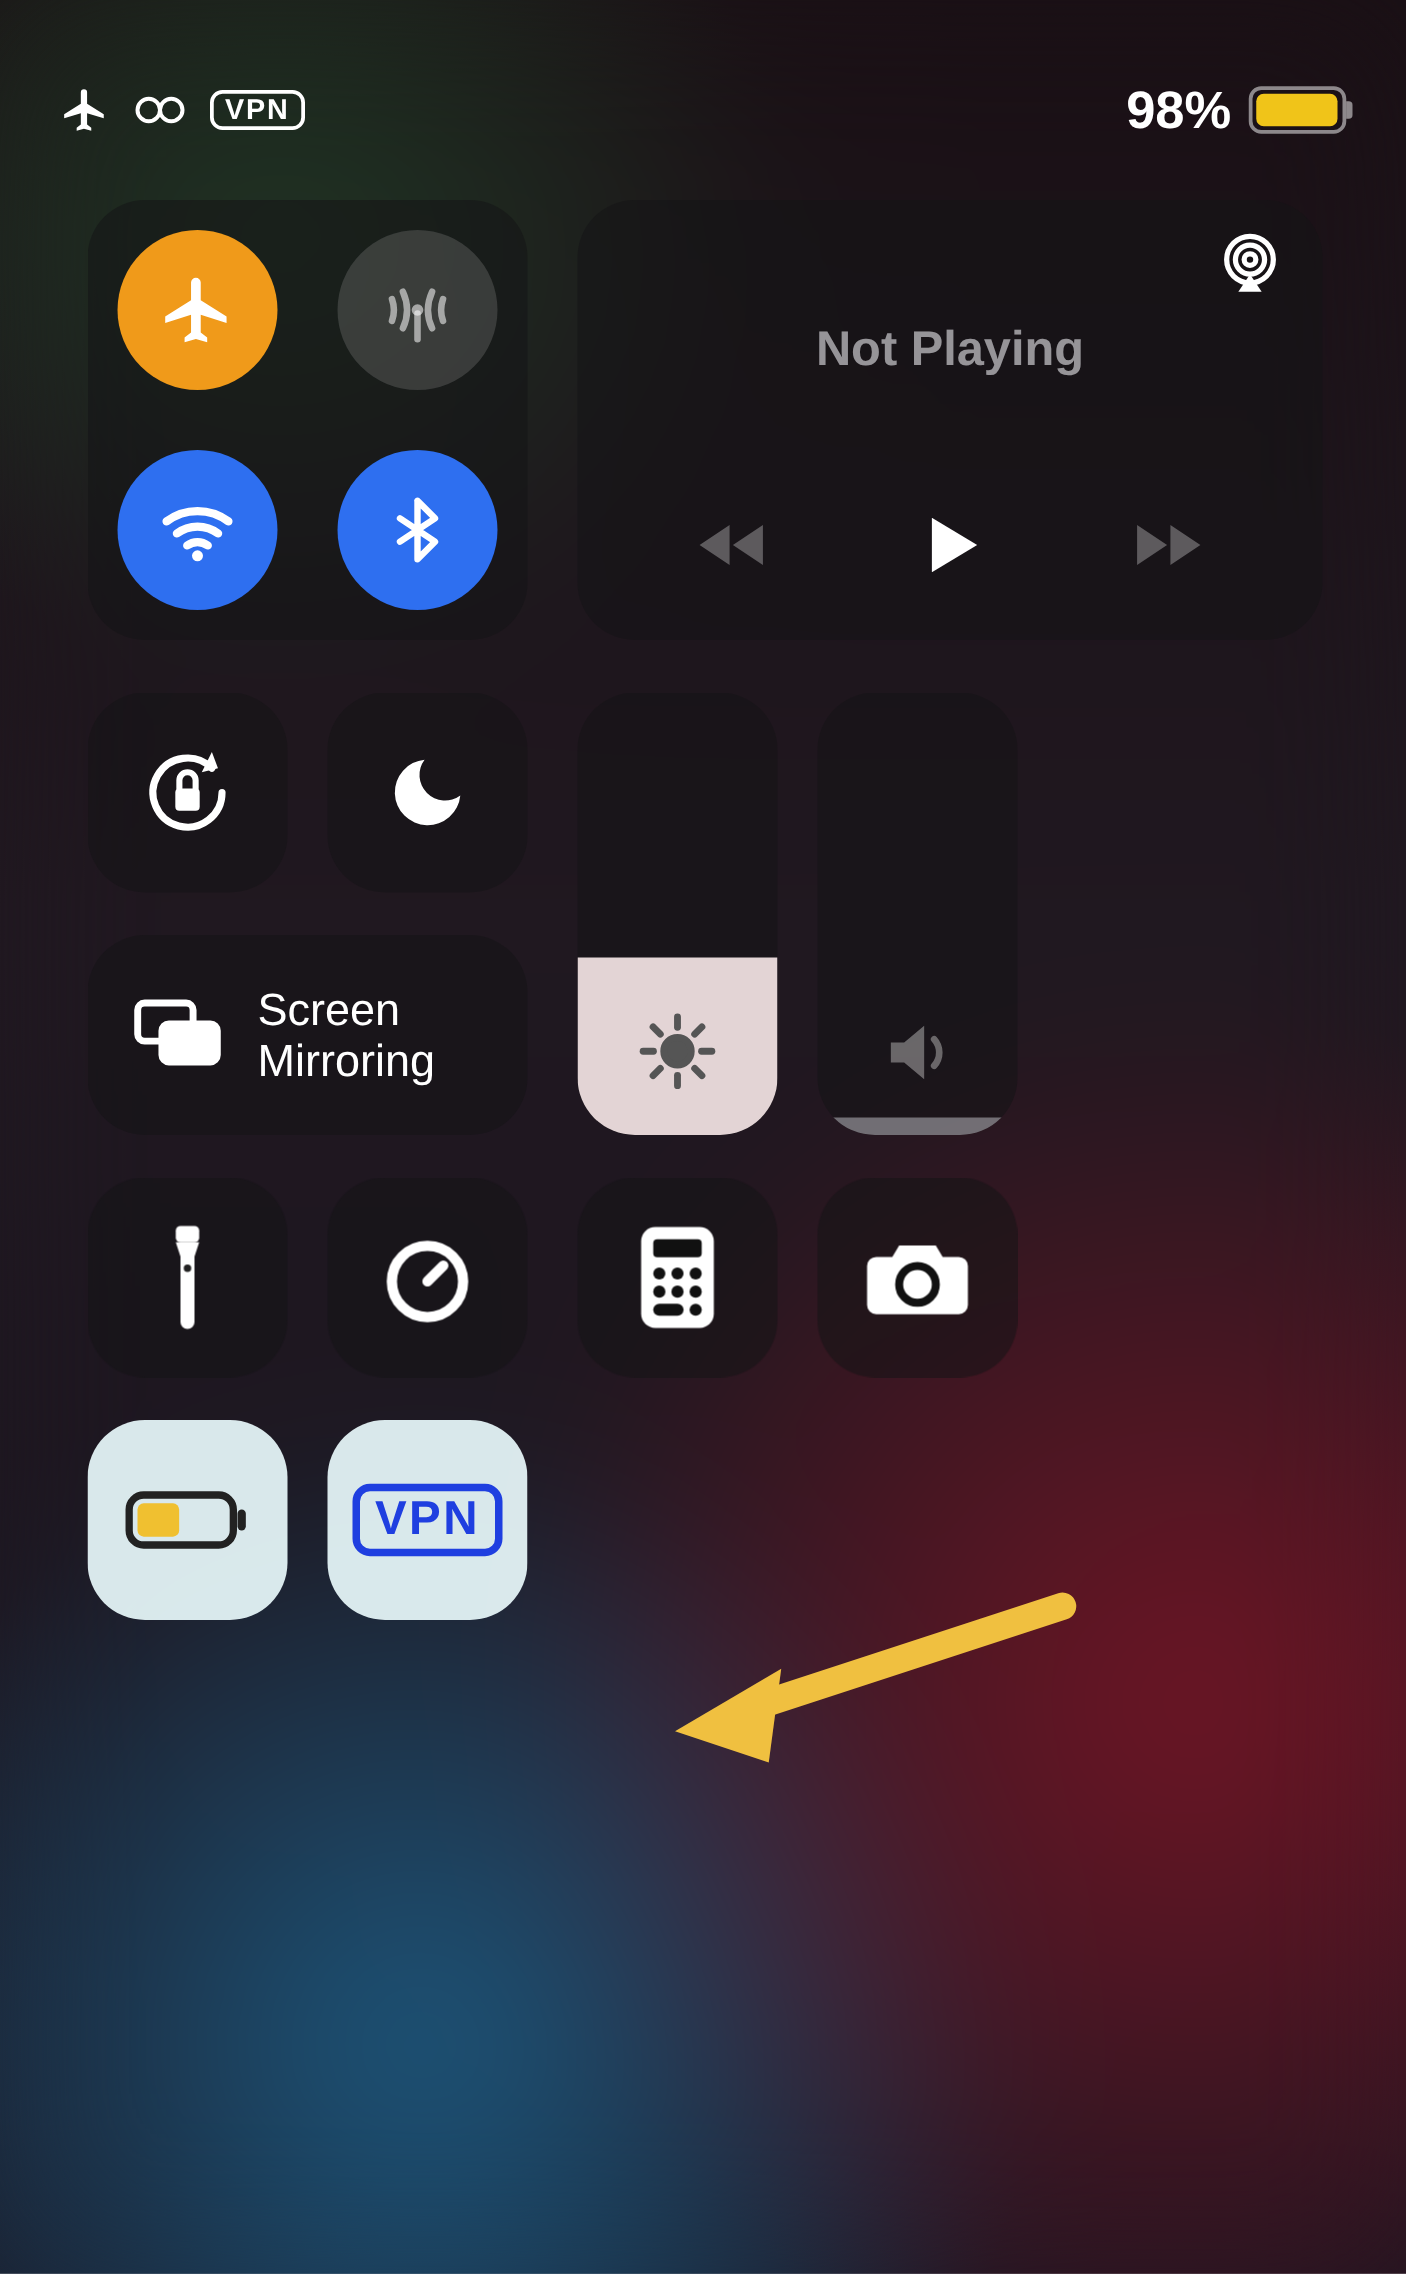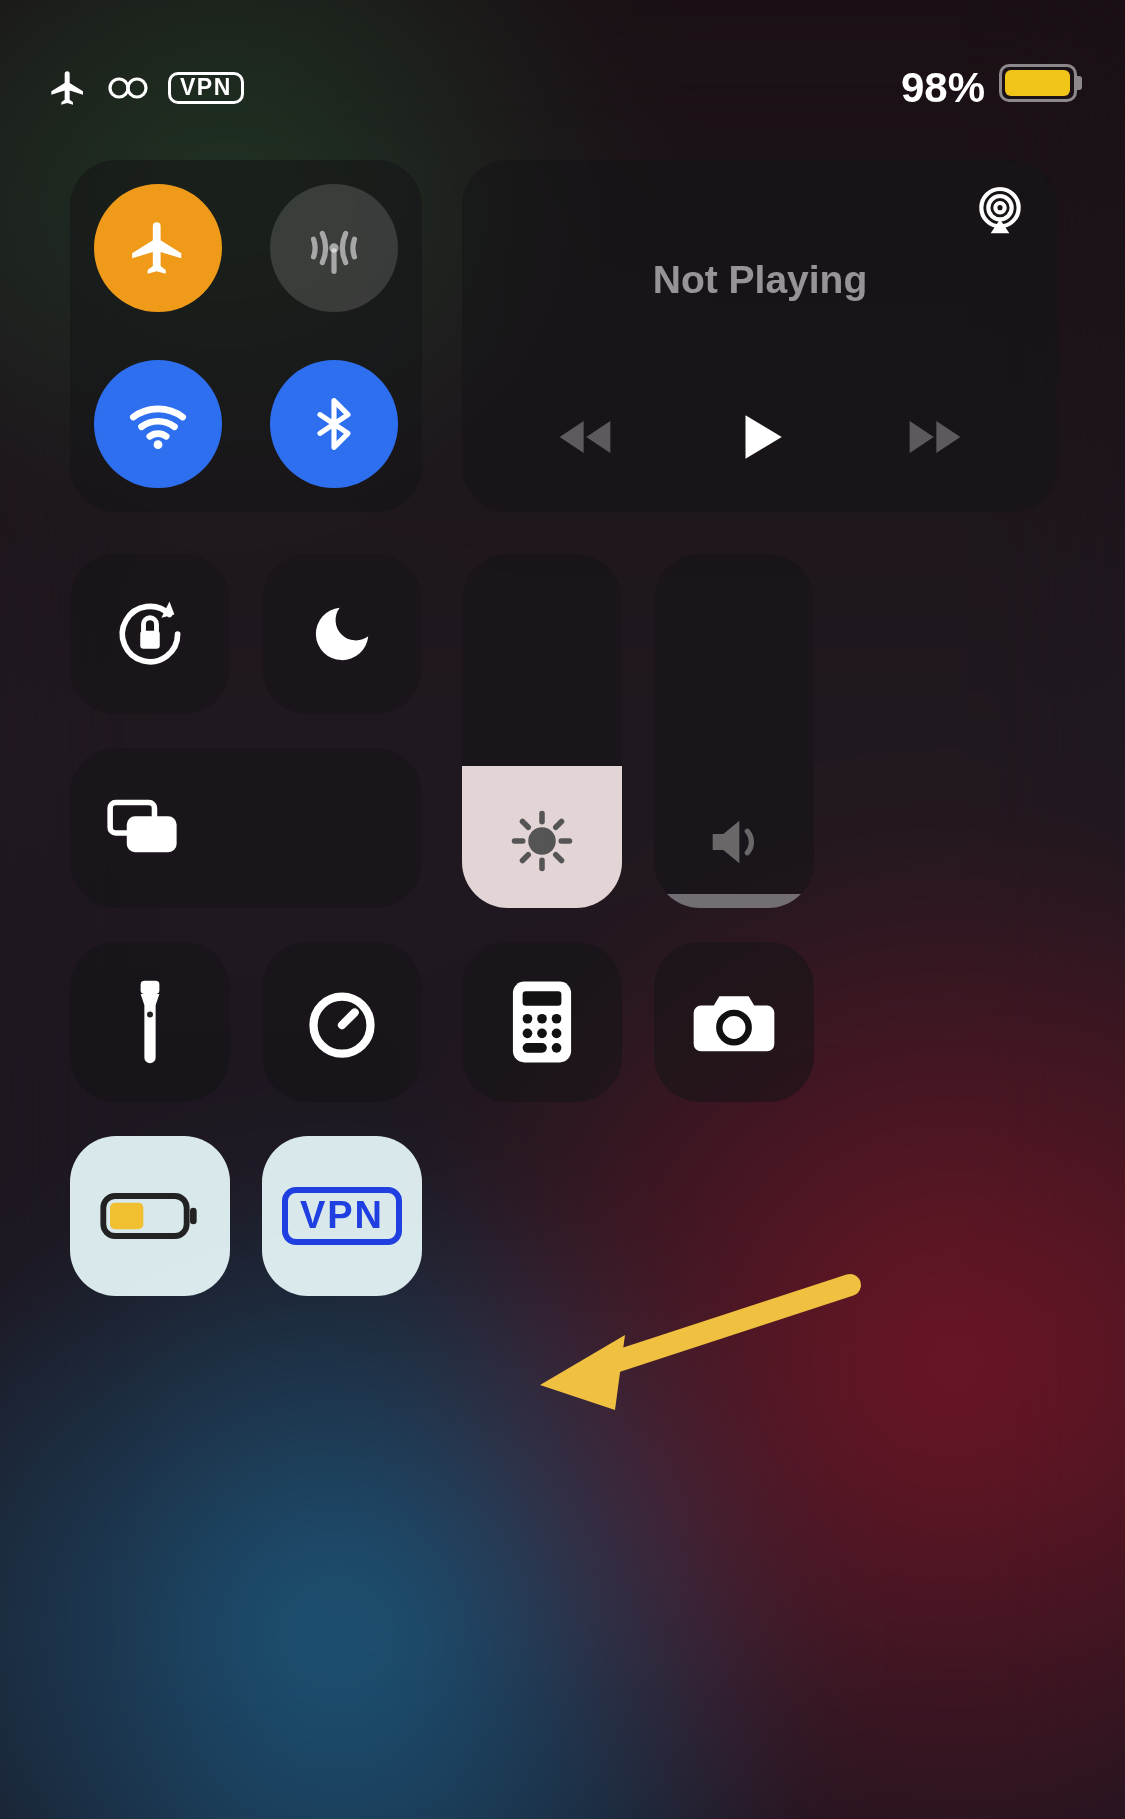--- a/index.html
+++ b/index.html
@@ -11,21 +11,21 @@
       radial-gradient(700px 700px at 30% 90%, rgba(30,140,200,0.55), transparent 70%),
       radial-gradient(600px 500px at 20% 10%, rgba(40,120,60,0.35), transparent 70%),
       linear-gradient(180deg, #1a1015 0%, #201820 40%, #1a1520 100%);
     color: #fff;
   }
   .blur-layer { position:absolute; inset:0; backdrop-filter: blur(60px); }
 
   
   .status { position:absolute; top:58px; left:0; right:0; height:60px; display:flex; align-items:center; padding:0 48px; }
   .status-left { display:flex; align-items:center; gap:18px; }
-  .status-right { margin-left:auto; display:flex; align-items:flex-start; gap:14px; }
+  .status-right { margin-left:auto; display:flex; align-items:center; gap:14px; }
   .status svg { display:block; }
   .battery-pct { font-size:42px; font-weight:600; }
 
   .battery-shell { width:78px; height:38px; border:3px solid rgba(255,255,255,0.5); border-radius:10px; position:relative; display:flex; align-items:center; padding:3px; }
   .battery-shell::after { content:""; position:absolute; right:-8px; top:50%; transform:translateY(-50%); width:5px; height:14px; background:rgba(255,255,255,0.5); border-radius:0 3px 3px 0; }
   .battery-fill { height:100%; border-radius:6px; }
 
   
   .cc { position:absolute; top:160px; left:70px; right:70px; }
   .tile { background: rgba(20,20,22,0.55); border-radius:46px; }
@@ -176,20 +176,24 @@
       </svg>
   </div>
 
   <div class="tile mirror">
     <span>
       <svg width="72" height="58" viewBox="0 0 52 40" fill="none" stroke="#fff" stroke-width="4" stroke-linejoin="round">
           <rect x="3" y="3" width="32" height="22" rx="4"></rect>
           <rect x="17" y="15" width="32" height="22" rx="4" fill="#fff"></rect>
         </svg>
     </span>
+    <div class="mirror-label">
+      <div>Screen</div>
+      <div>Mirroring</div>
+    </div>
   </div>
 
   <div class="slider brightness">
     <div class="fill" id="bright-fill" style="height: 40%;"></div>
     <div class="icon-wrap">
       <svg width="66" height="66" viewBox="0 0 24 24" fill="none" stroke="#555" stroke-width="2" stroke-linecap="round">
           <circle cx="12" cy="12" r="4" fill="#555"></circle>
           <line x1="12" y1="2" x2="12" y2="5"></line>
           <line x1="12" y1="19" x2="12" y2="22"></line>
           <line x1="2" y1="12" x2="5" y2="12"></line>

